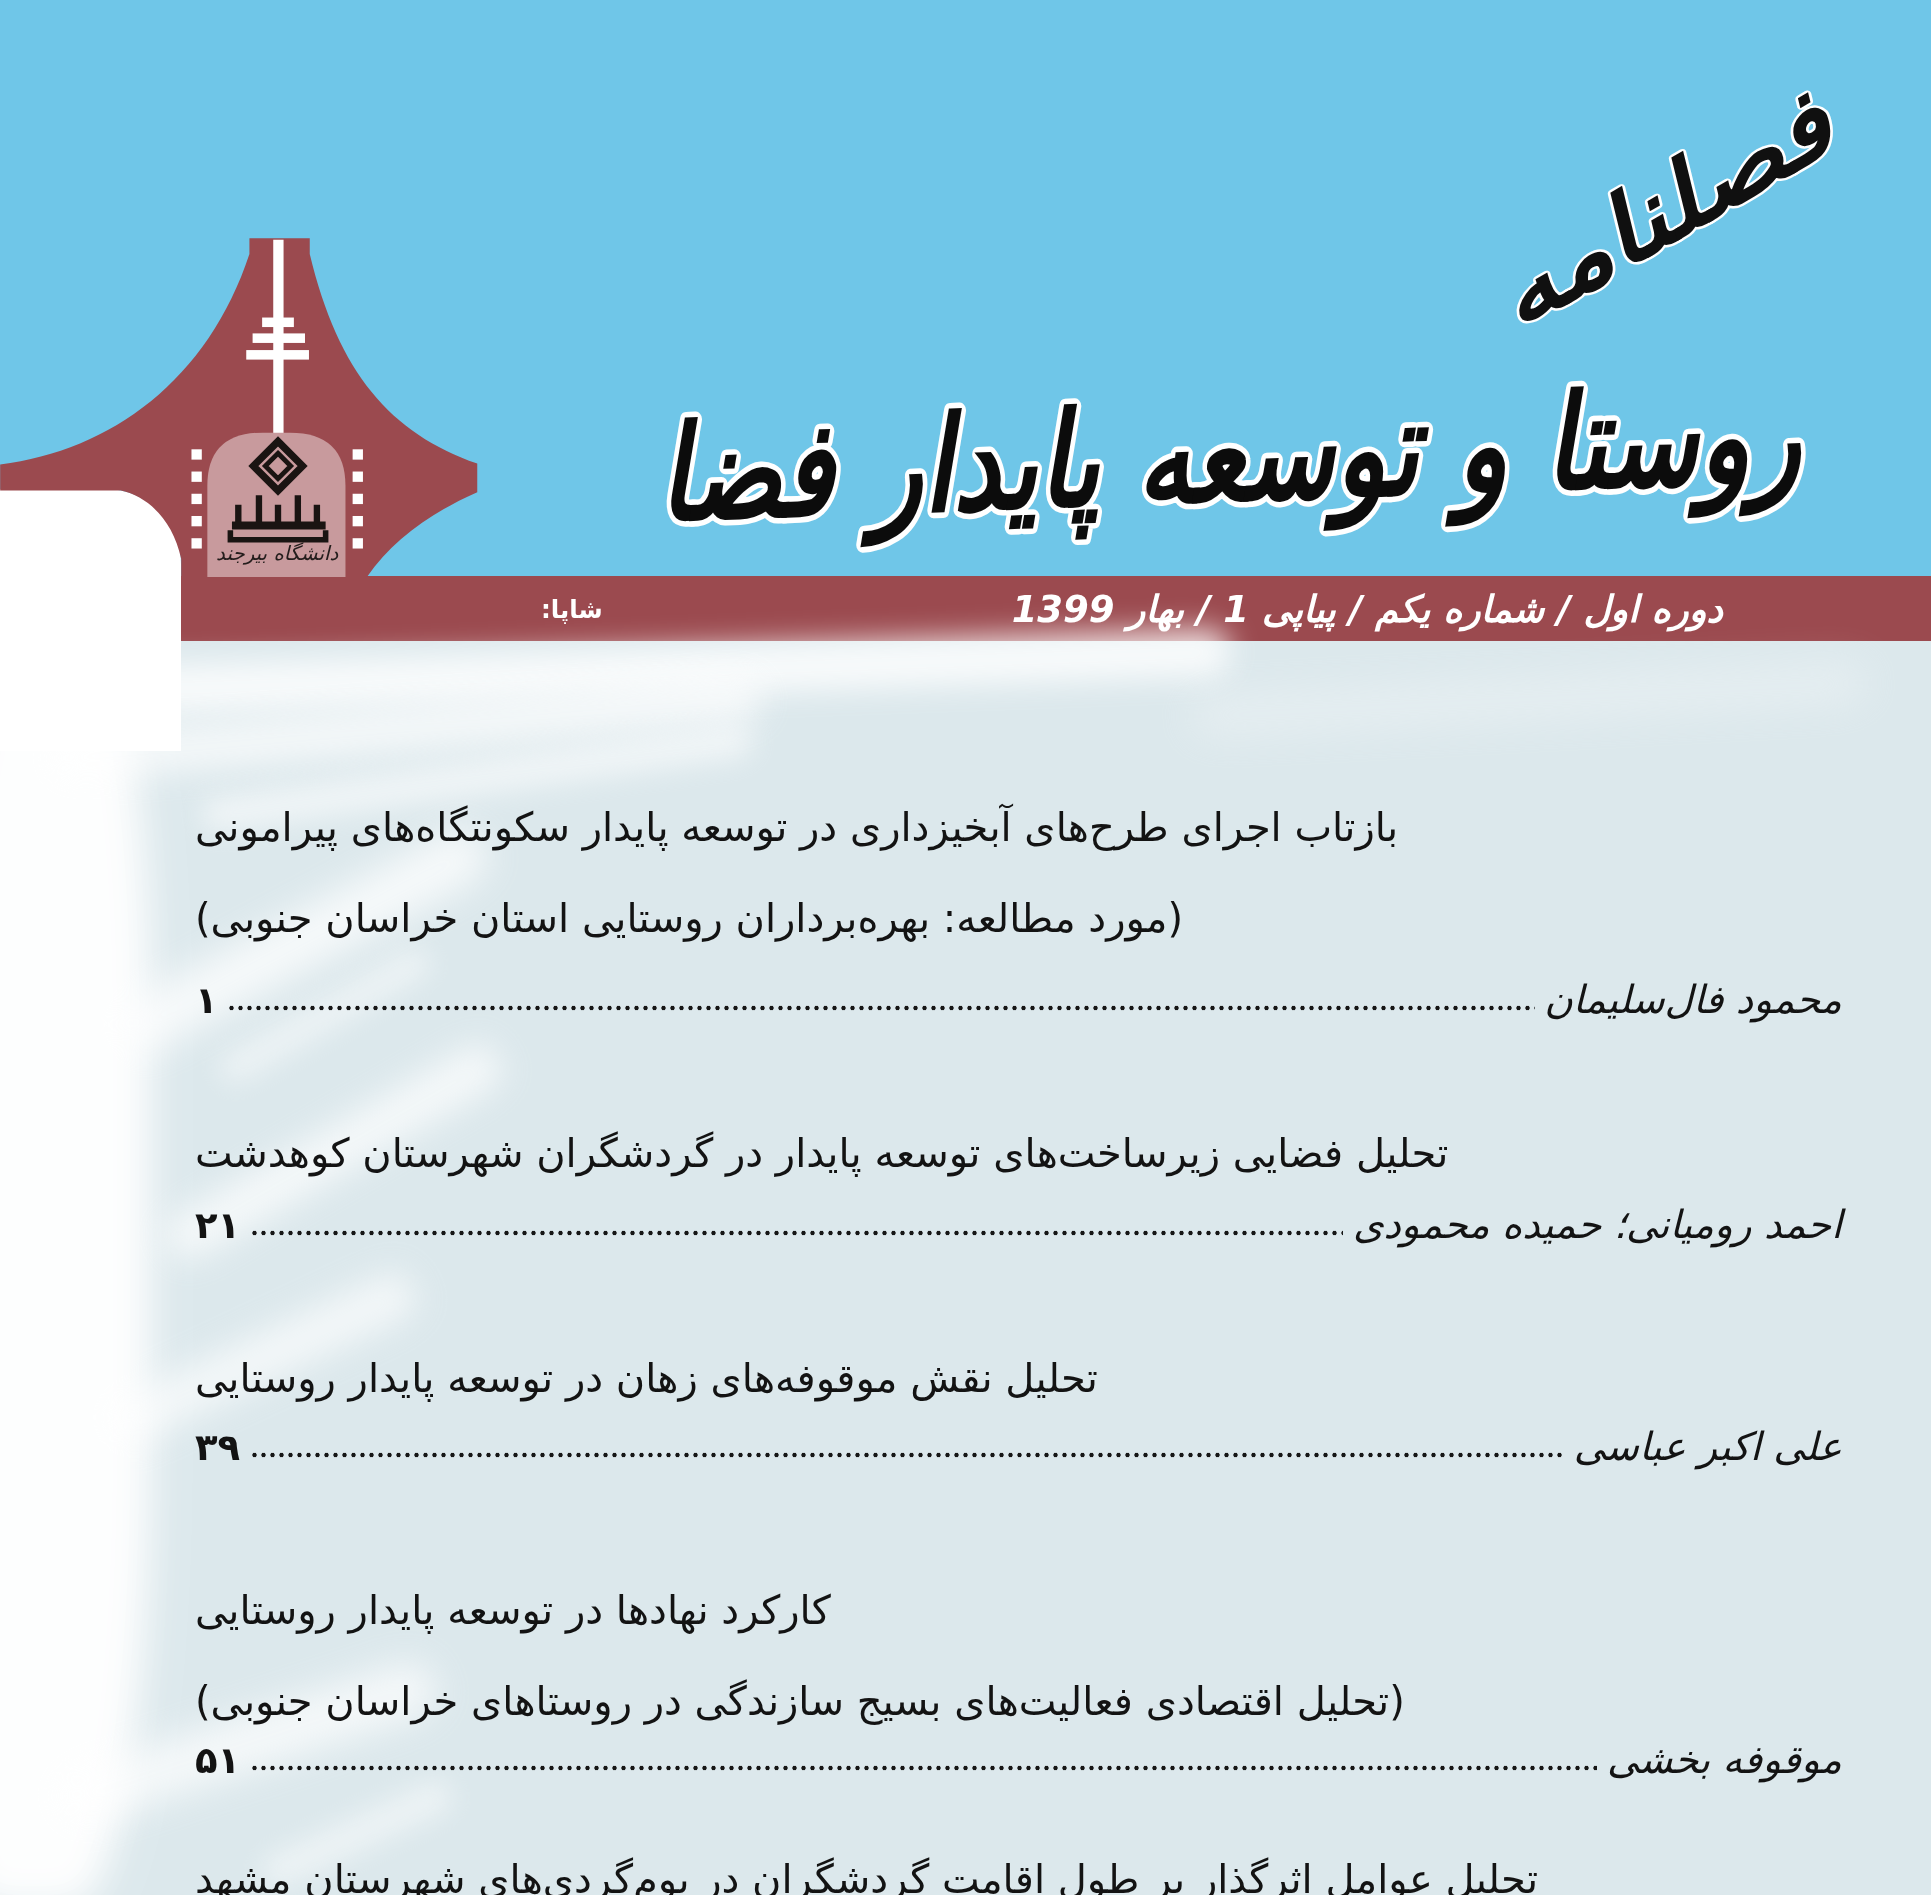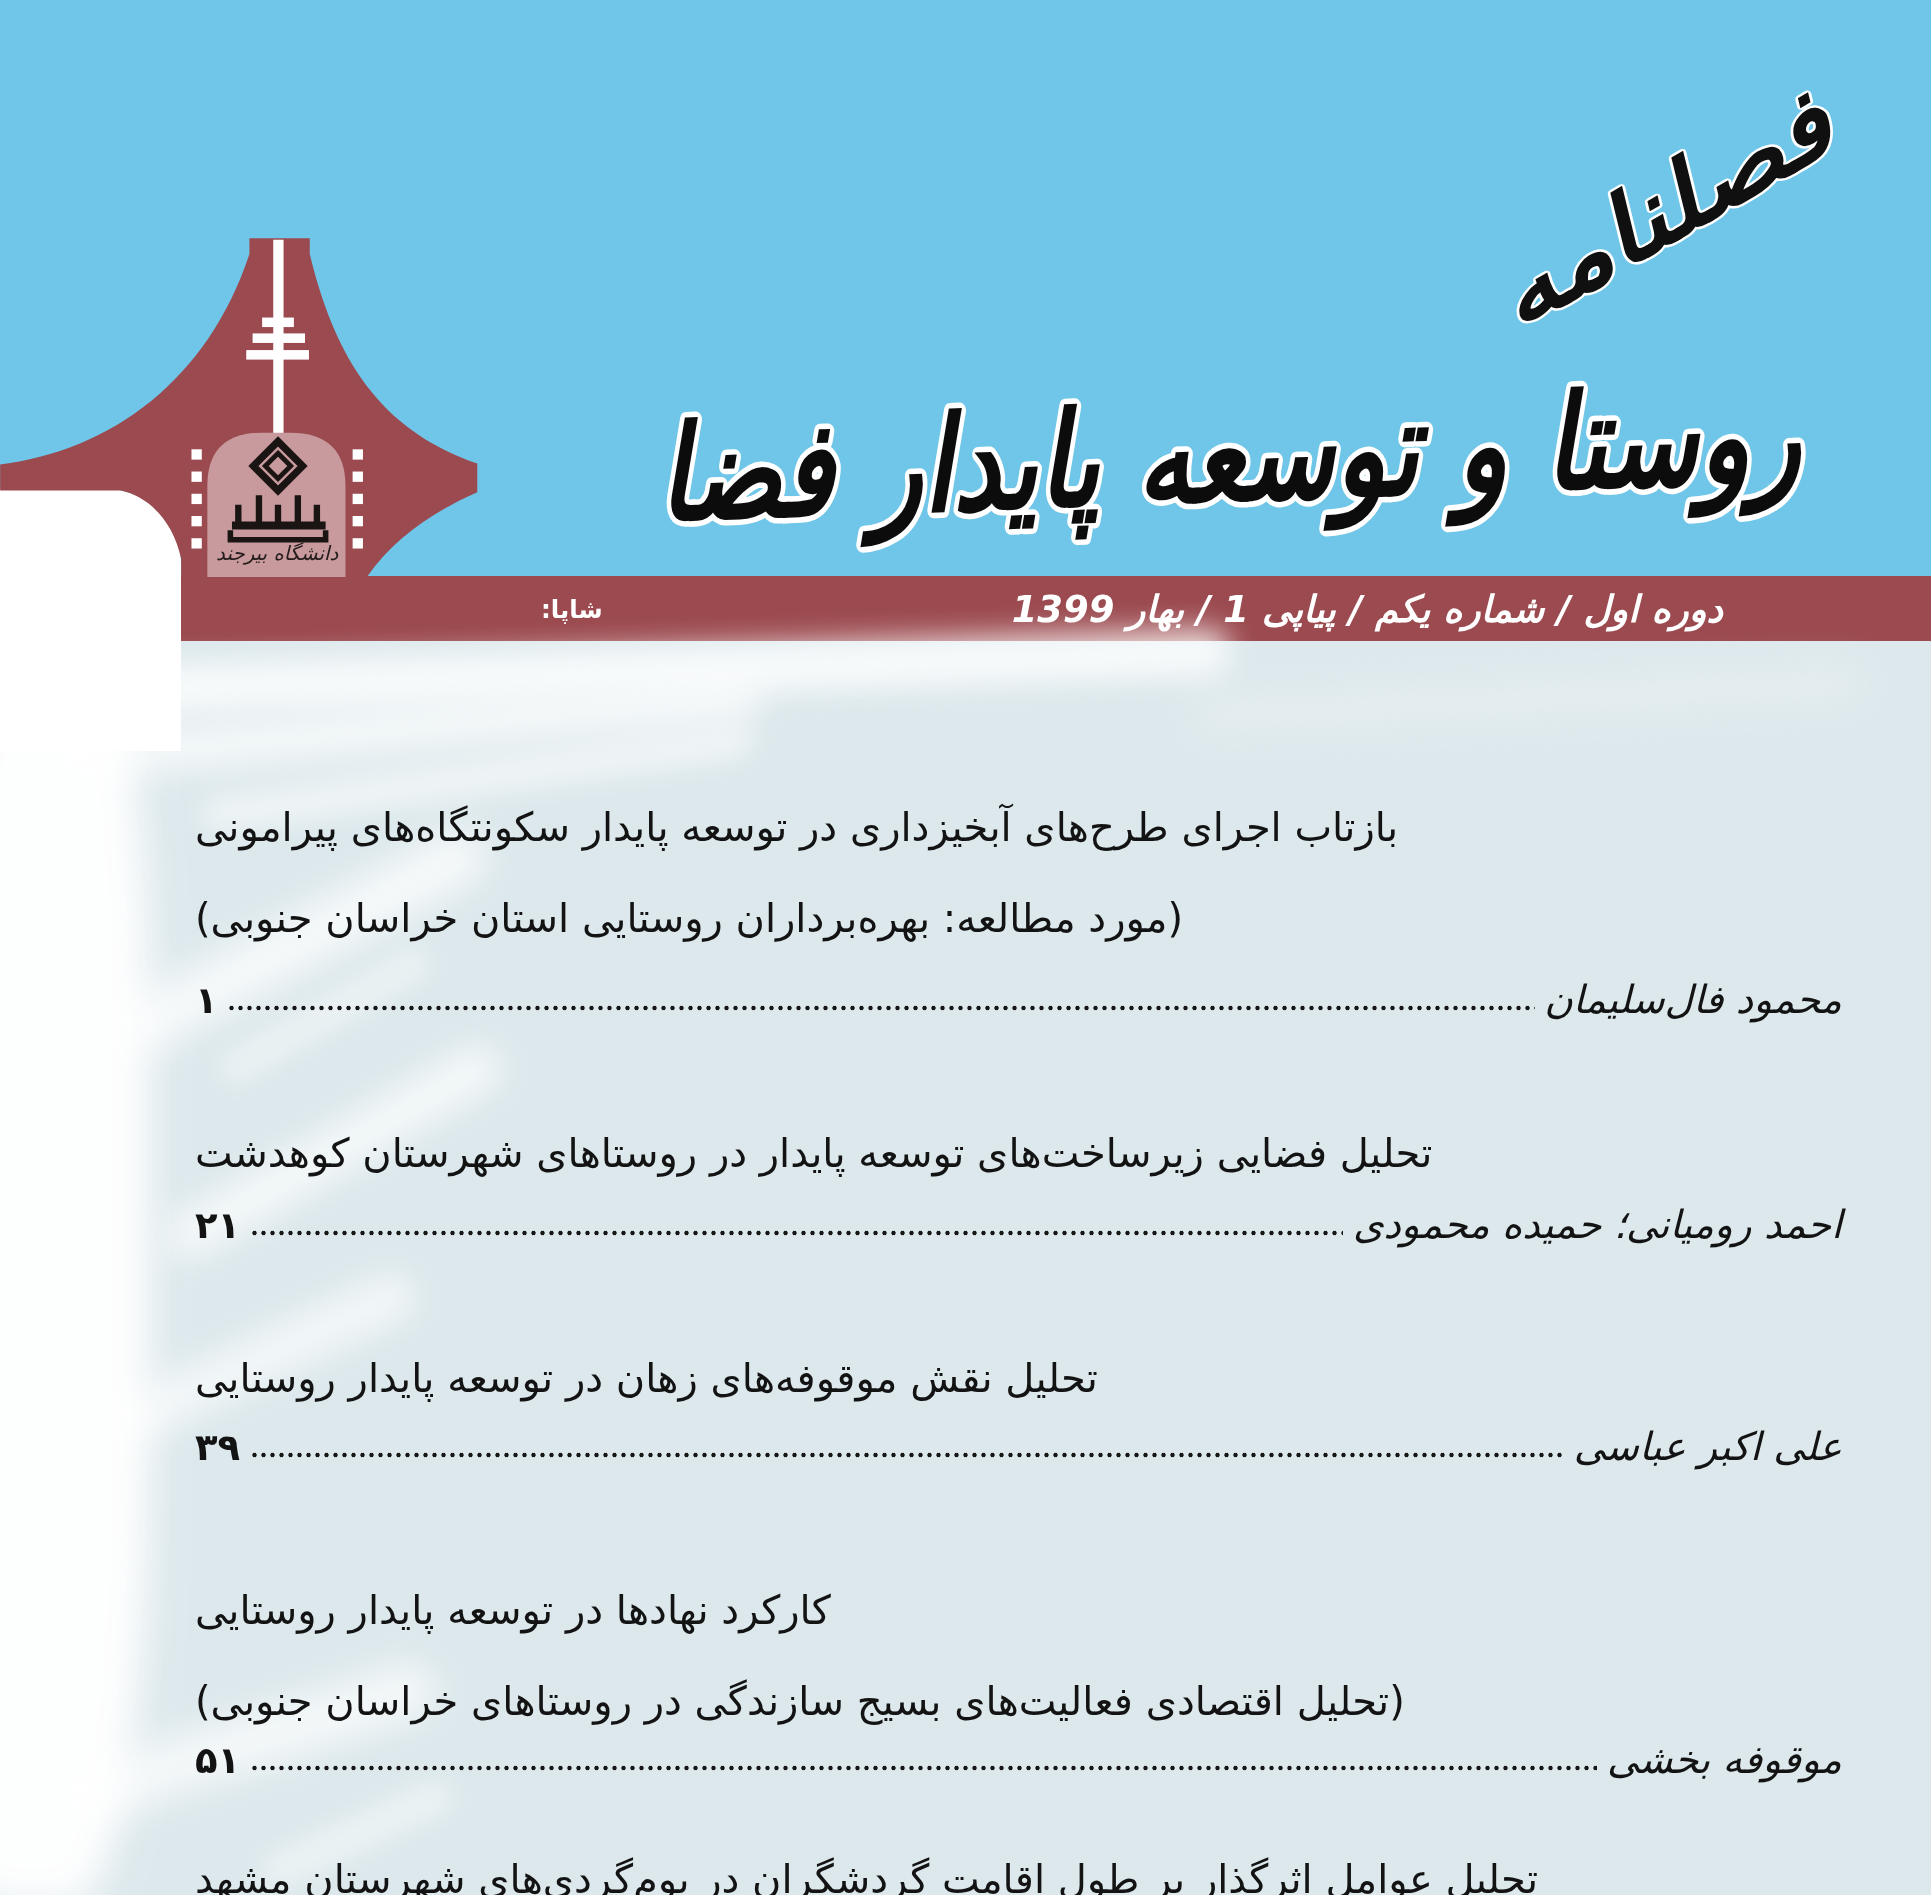--- a/index.html
+++ b/index.html
@@ -138,21 +138,21 @@
         </div>
       <div class="author-row">
         <span class="authors">محمود فال‌سلیمان</span>
         <span class="leader"></span>
         <span class="pagenum">۱</span>
       </div>
     </div>
 
     <div class="entry e2">
       <div class="title">
-          <div class="title-line">تحلیل فضایی زیرساخت‌های توسعه پایدار در روستاهای شهرستان کوهدشت</div>
+          <div class="title-line">تحلیل فضایی زیرساخت‌های توسعه پایدار در گردشگران شهرستان کوهدشت</div>
         </div>
       <div class="author-row">
         <span class="authors">احمد رومیانی؛ حمیده محمودی</span>
         <span class="leader"></span>
         <span class="pagenum">۲۱</span>
       </div>
     </div>
 
     <div class="entry e3">
       <div class="title">

